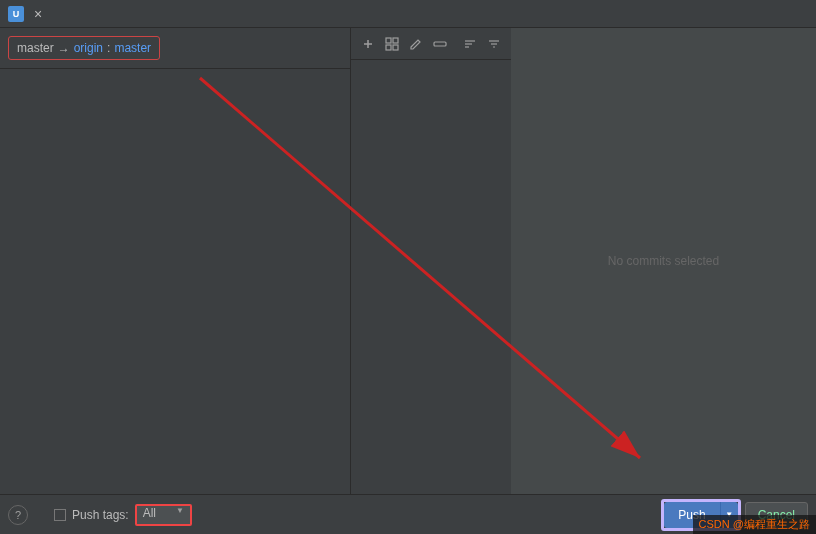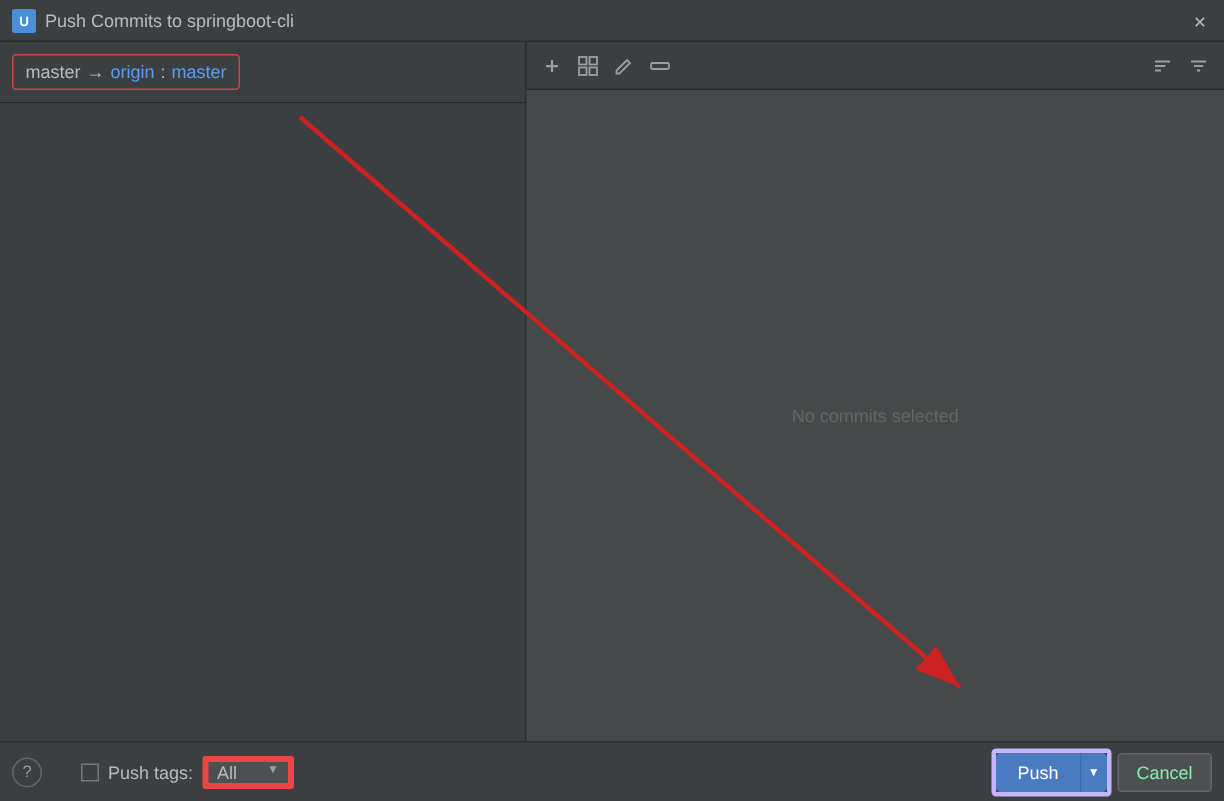--- a/index.html
+++ b/index.html
@@ -126,21 +126,21 @@
 
     .commits-list {
       flex: 1;
       background: #3c3f41;
       overflow: hidden;
     }
 
     .right-panel {
       flex: 1;
       display: flex;
-      flex-direction: column;
+      flex-direction: row;
     }
 
     .toolbar {
       height: 32px;
       display: flex;
       align-items: center;
       padding: 0 6px;
       gap: 4px;
       border-bottom: 1px solid #2b2b2b;
       flex-shrink: 0;
@@ -230,21 +230,21 @@
     }
 
     .push-tags-label {
       color: #bbbbbb;
       font-size: 12px;
     }
 
     .tags-dropdown {
       height: 22px;
       background: #4c5052;
-      border: 4px solid #ef4444;
+      border: 2px solid #ef4444;
       border-radius: 2px;
       color: #bbbbbb;
       font-size: 12px;
       padding: 0 6px;
       display: flex;
       gap: 20px;
       cursor: pointer;
     }
 
     .tags-dropdown-arrow {
@@ -332,21 +332,20 @@
   </style>
 </head>
 <body>
 
 <div class="dialog">
 
   <div class="title-bar">
     <div class="title-bar-icon">
       <span>U</span>
     </div>
-    <span class="title-bar-text">Push Commits to springboot-cli</span>
     <div class="title-bar-close">×</div>
   </div>
 
   <div class="main-content">
 
     <div class="left-panel">
 
       <div class="branch-selector">
         <div class="branch-box">
           <span class="branch-name">master</span>
@@ -440,13 +439,14 @@
 
   <svg class="arrow-svg" xmlns="http://www.w3.org/2000/svg">
     <defs>
       <marker id="arrowhead" markerWidth="10" markerHeight="7" refX="10" refY="3.5" orient="auto">
         <polygon points="0 0, 10 3.5, 0 7" fill="#cc2222"></polygon>
       </marker>
     </defs>
     <line x1="200" y1="50" x2="640" y2="430" stroke="#cc2222" stroke-width="3" marker-end="url(#arrowhead)"></line>
   </svg>
 
+  <div class="watermark">CSDN @编程重生之路</div>
 </div>
 
 </body></html>

